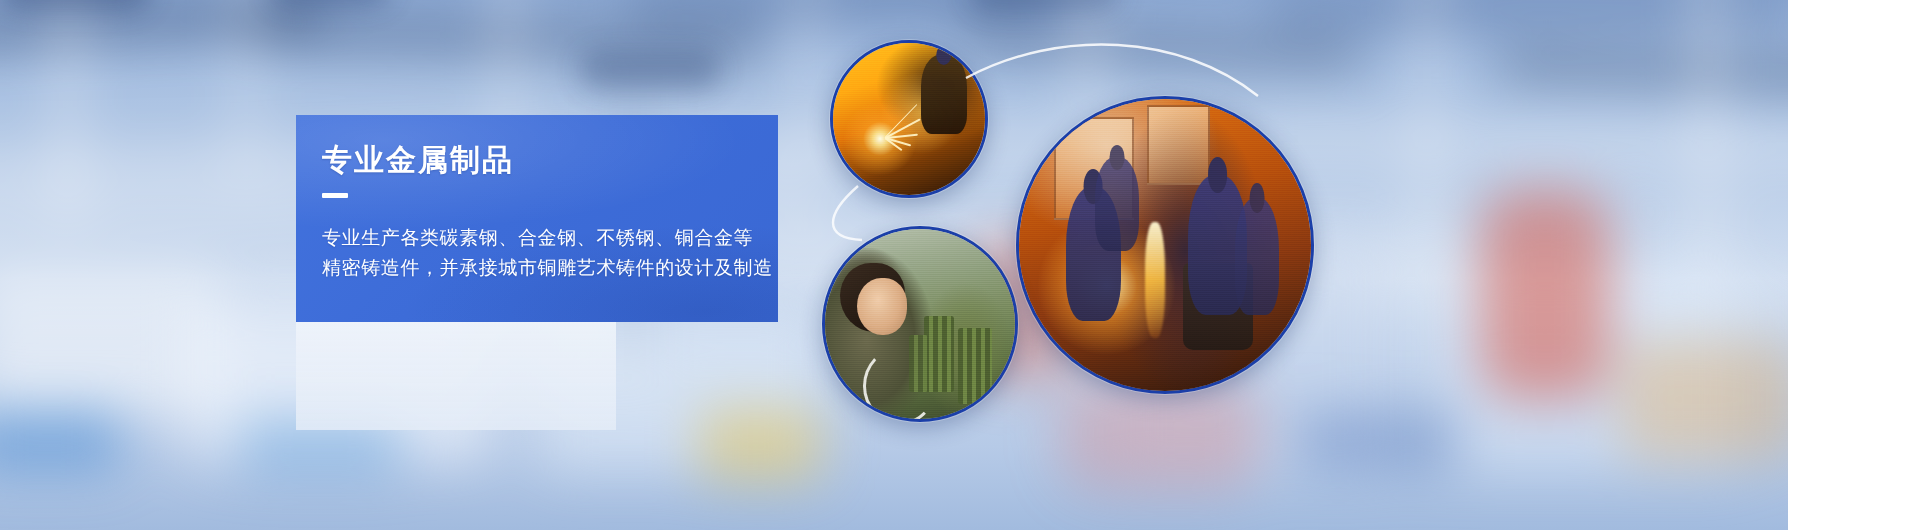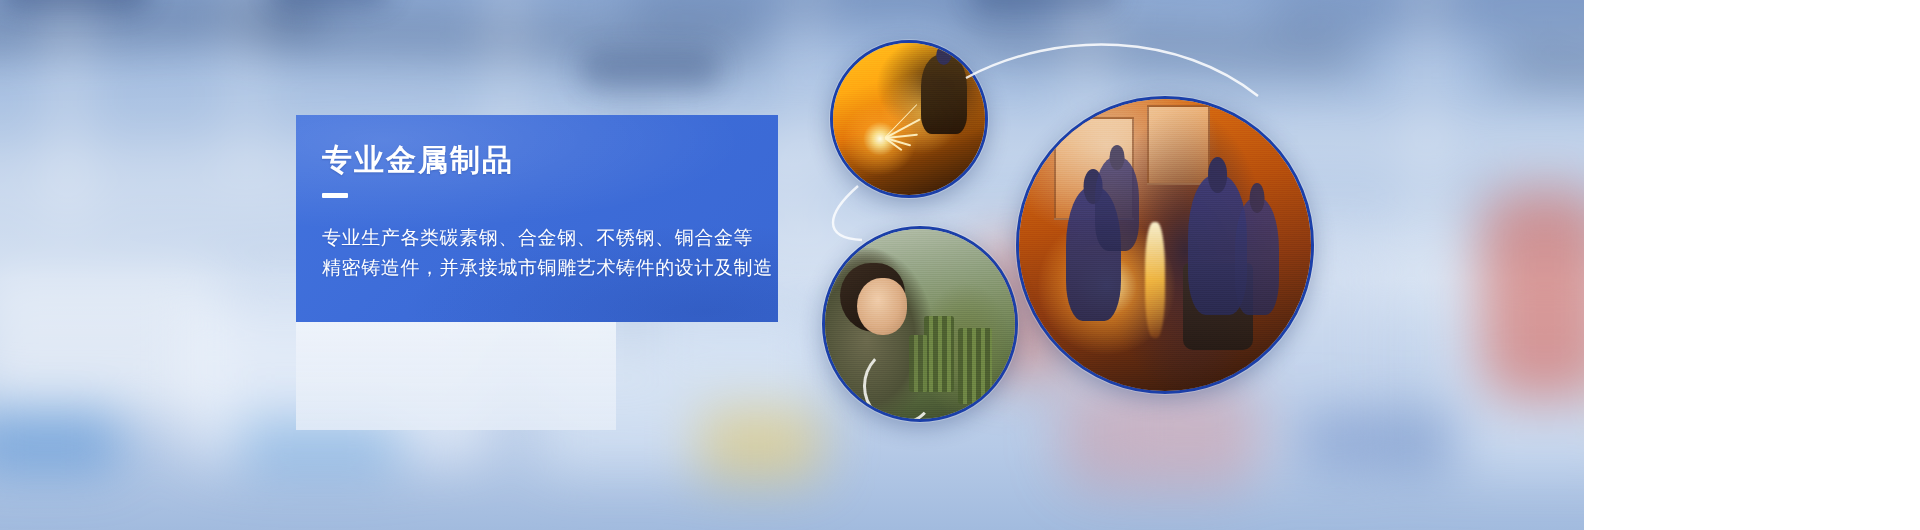--- a/index.html
+++ b/index.html
@@ -1,20 +1,20 @@
 <!DOCTYPE html>
 <html><head>
 <meta charset="utf-8">
 <style>
   html,body{margin:0;padding:0;background:#fff;}
   body{font-family:"Liberation Sans","DejaVu Sans",sans-serif;}
 
   #banner{
     position:relative;
-    width:1584px;height:530px;
+    width:1788px;height:530px;
     overflow:hidden;
     background:#b9ccea;
   }
 
   
   .bg-layer{position:absolute;inset:-60px;overflow:hidden;}
   .bg-base{
     position:absolute;inset:0;
     background:
       linear-gradient(180deg,#7e9dcd 0%,#a9c1e2 22%,#cfddf0 52%,#b6cae7 78%,#93b0d8 100%);

